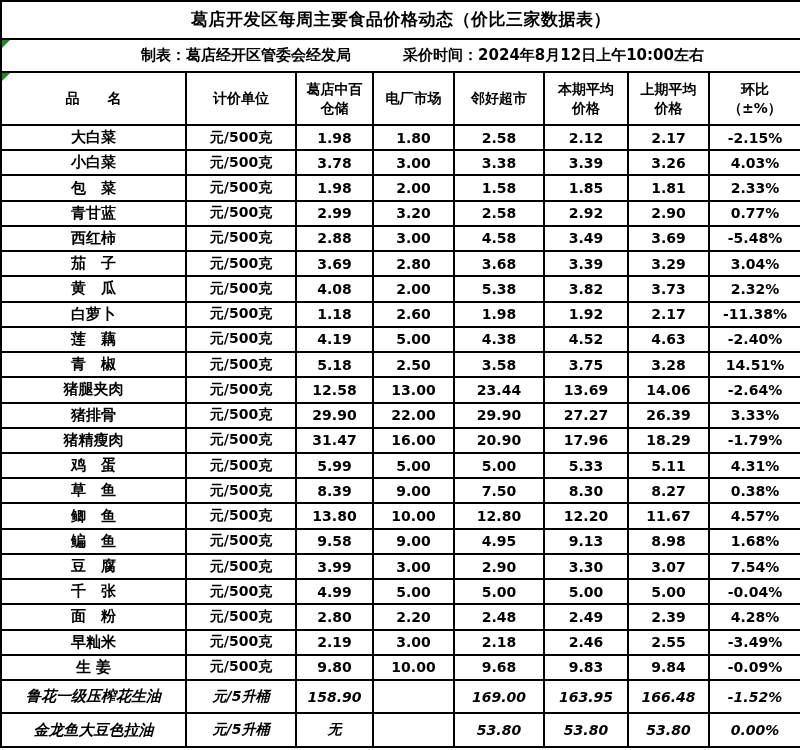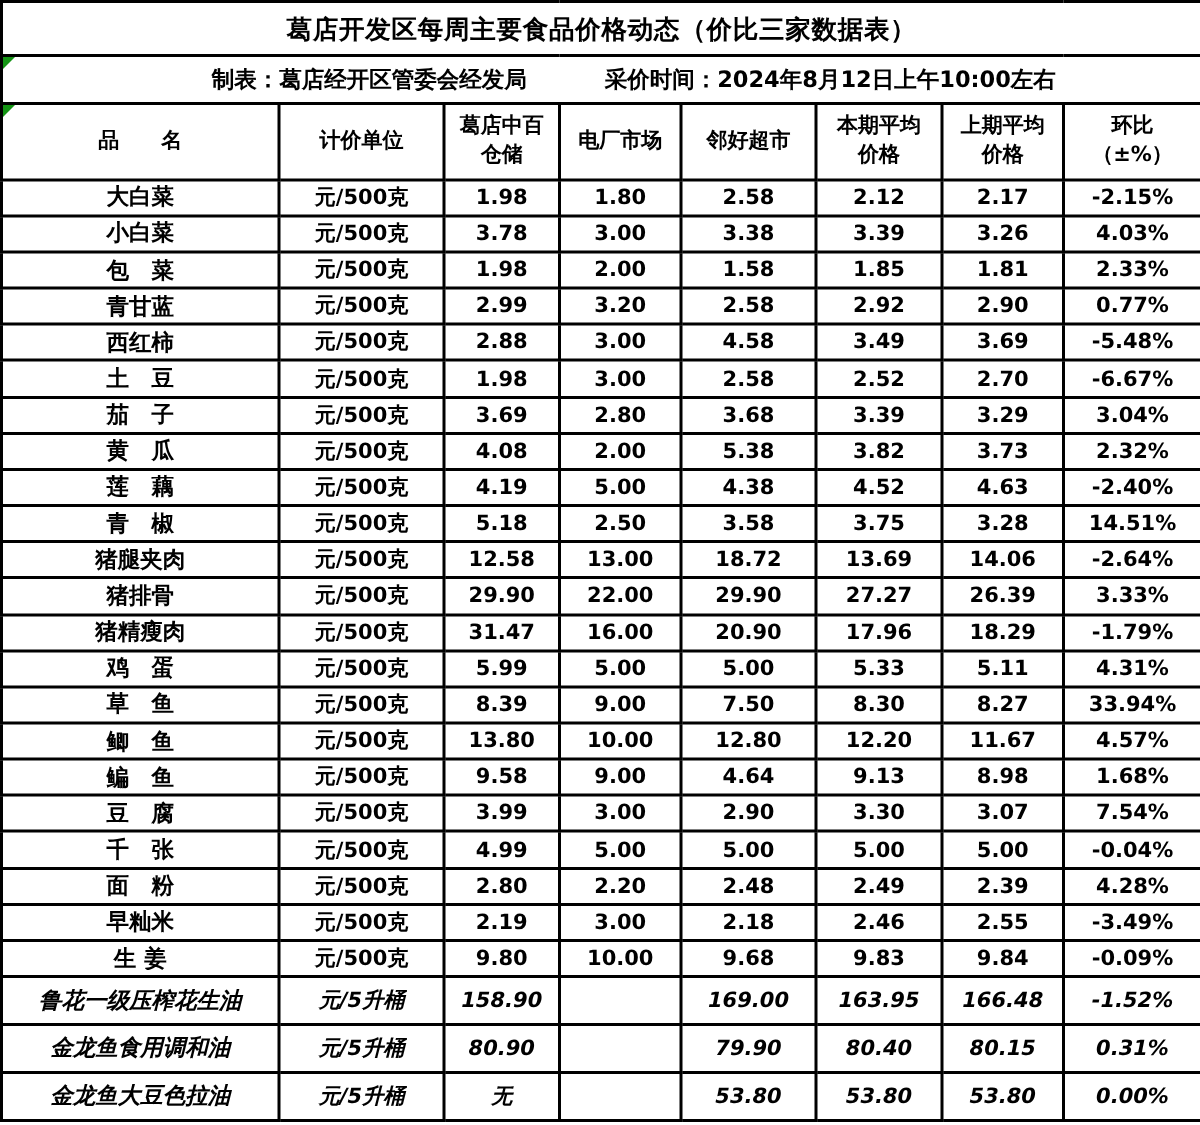--- a/index.html
+++ b/index.html
@@ -147,50 +147,50 @@
         <td class="c0">西红柿</td>
         <td class="c1">元/500克</td>
         <td class="c2">2.88</td>
         <td class="c3">3.00</td>
         <td class="c4">4.58</td>
         <td class="c5">3.49</td>
         <td class="c6">3.69</td>
         <td class="c7">-5.48%</td>
       </tr>
       <tr class="data-row">
-        <td class="c0">土　豆</td>
-        <td class="c1">元/500克</td>
-        <td class="c2">1.98</td>
-        <td class="c3">3.00</td>
-        <td class="c4">2.58</td>
-        <td class="c5">2.52</td>
-        <td class="c6">2.70</td>
-        <td class="c7">-6.67%</td>
-      </tr>
-      <tr class="data-row">
         <td class="c0">茄　子</td>
         <td class="c1">元/500克</td>
         <td class="c2">3.69</td>
         <td class="c3">2.80</td>
         <td class="c4">3.68</td>
         <td class="c5">3.39</td>
         <td class="c6">3.29</td>
         <td class="c7">3.04%</td>
       </tr>
       <tr class="data-row">
         <td class="c0">黄　瓜</td>
         <td class="c1">元/500克</td>
         <td class="c2">4.08</td>
         <td class="c3">2.00</td>
         <td class="c4">5.38</td>
         <td class="c5">3.82</td>
         <td class="c6">3.73</td>
         <td class="c7">2.32%</td>
       </tr>
       <tr class="data-row">
+        <td class="c0">白萝卜</td>
+        <td class="c1">元/500克</td>
+        <td class="c2">1.18</td>
+        <td class="c3">2.60</td>
+        <td class="c4">1.98</td>
+        <td class="c5">1.92</td>
+        <td class="c6">2.17</td>
+        <td class="c7">-11.38%</td>
+      </tr>
+      <tr class="data-row">
         <td class="c0">莲　藕</td>
         <td class="c1">元/500克</td>
         <td class="c2">4.19</td>
         <td class="c3">5.00</td>
         <td class="c4">4.38</td>
         <td class="c5">4.52</td>
         <td class="c6">4.63</td>
         <td class="c7">-2.40%</td>
       </tr>
       <tr class="data-row">
@@ -201,21 +201,21 @@
         <td class="c4">3.58</td>
         <td class="c5">3.75</td>
         <td class="c6">3.28</td>
         <td class="c7">14.51%</td>
       </tr>
       <tr class="data-row">
         <td class="c0">猪腿夹肉</td>
         <td class="c1">元/500克</td>
         <td class="c2">12.58</td>
         <td class="c3">13.00</td>
-        <td class="c4">18.72</td>
+        <td class="c4">23.44</td>
         <td class="c5">13.69</td>
         <td class="c6">14.06</td>
         <td class="c7">-2.64%</td>
       </tr>
       <tr class="data-row">
         <td class="c0">猪排骨</td>
         <td class="c1">元/500克</td>
         <td class="c2">29.90</td>
         <td class="c3">22.00</td>
         <td class="c4">29.90</td>
@@ -244,38 +244,38 @@
         <td class="c7">4.31%</td>
       </tr>
       <tr class="data-row">
         <td class="c0">草　鱼</td>
         <td class="c1">元/500克</td>
         <td class="c2">8.39</td>
         <td class="c3">9.00</td>
         <td class="c4">7.50</td>
         <td class="c5">8.30</td>
         <td class="c6">8.27</td>
-        <td class="c7">33.94%</td>
+        <td class="c7">0.38%</td>
       </tr>
       <tr class="data-row">
         <td class="c0">鲫　鱼</td>
         <td class="c1">元/500克</td>
         <td class="c2">13.80</td>
         <td class="c3">10.00</td>
         <td class="c4">12.80</td>
         <td class="c5">12.20</td>
         <td class="c6">11.67</td>
         <td class="c7">4.57%</td>
       </tr>
       <tr class="data-row">
         <td class="c0">鳊　鱼</td>
         <td class="c1">元/500克</td>
         <td class="c2">9.58</td>
         <td class="c3">9.00</td>
-        <td class="c4">4.64</td>
+        <td class="c4">4.95</td>
         <td class="c5">9.13</td>
         <td class="c6">8.98</td>
         <td class="c7">1.68%</td>
       </tr>
       <tr class="data-row">
         <td class="c0">豆　腐</td>
         <td class="c1">元/500克</td>
         <td class="c2">3.99</td>
         <td class="c3">3.00</td>
         <td class="c4">2.90</td>
@@ -327,30 +327,20 @@
         <td class="c0">鲁花一级压榨花生油</td>
         <td class="c1">元/5升桶</td>
         <td class="c2">158.90</td>
         <td class="c3"></td>
         <td class="c4">169.00</td>
         <td class="c5">163.95</td>
         <td class="c6">166.48</td>
         <td class="c7">-1.52%</td>
       </tr>
       <tr class="data-row tall">
-        <td class="c0">金龙鱼食用调和油</td>
-        <td class="c1">元/5升桶</td>
-        <td class="c2">80.90</td>
-        <td class="c3"></td>
-        <td class="c4">79.90</td>
-        <td class="c5">80.40</td>
-        <td class="c6">80.15</td>
-        <td class="c7">0.31%</td>
-      </tr>
-      <tr class="data-row tall">
         <td class="c0">金龙鱼大豆色拉油</td>
         <td class="c1">元/5升桶</td>
         <td class="c2">无</td>
         <td class="c3"></td>
         <td class="c4">53.80</td>
         <td class="c5">53.80</td>
         <td class="c6">53.80</td>
         <td class="c7">0.00%</td>
       </tr>
     </tbody>

